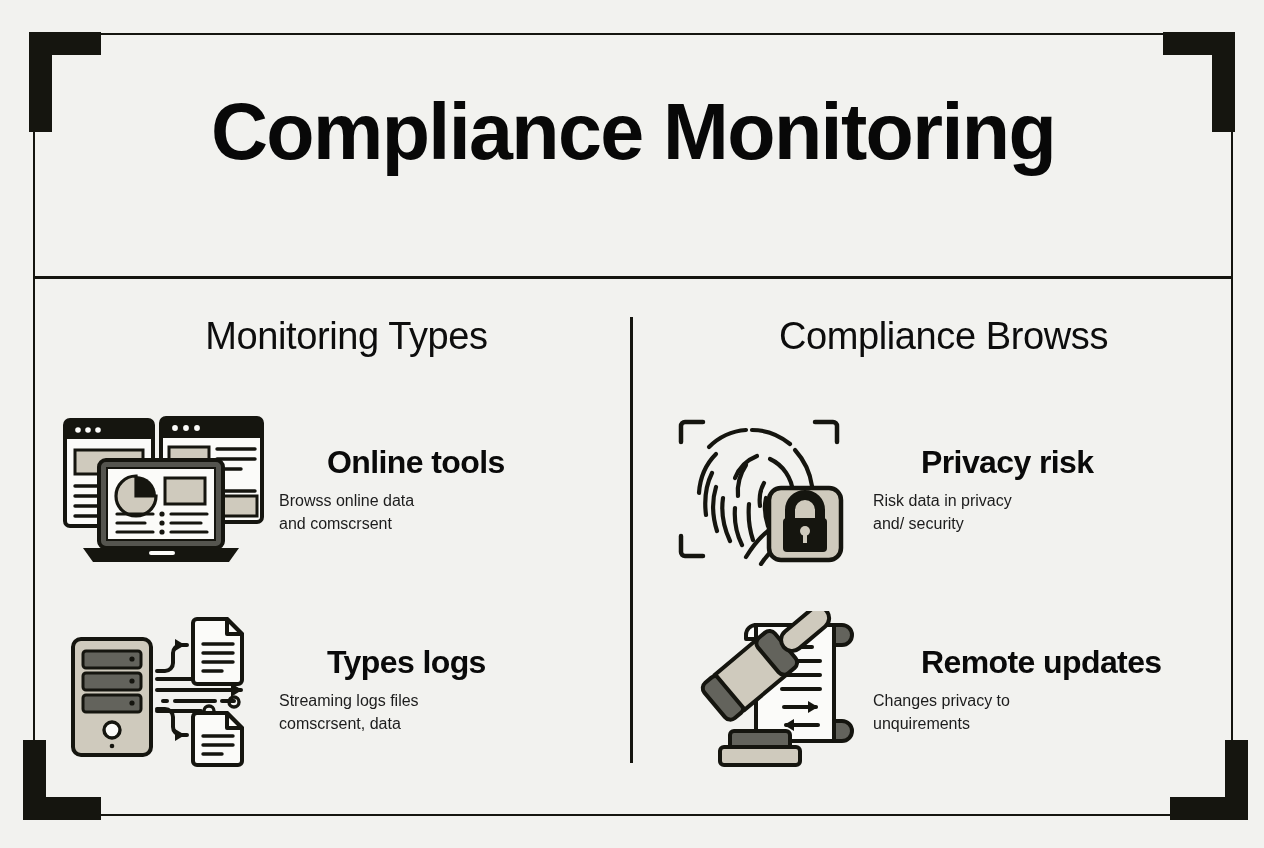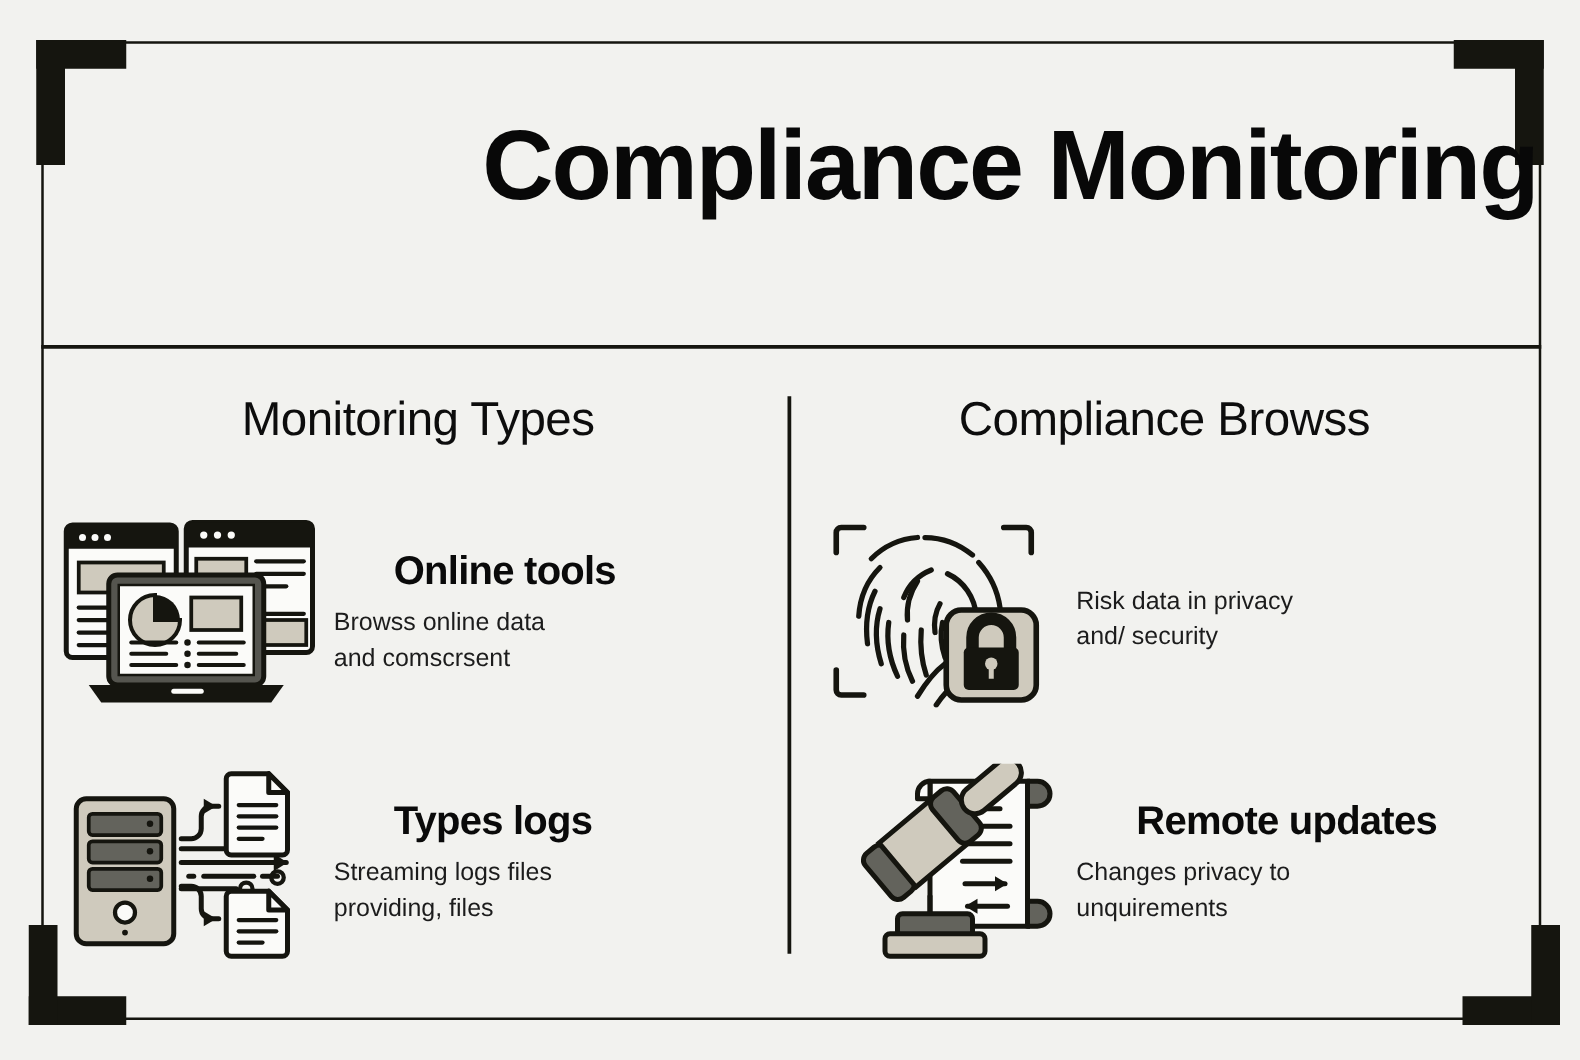--- a/index.html
+++ b/index.html
@@ -79,21 +79,21 @@
 
   
   .header {
     position: absolute;
     left: 36px;
     top: 36px;
     width: 1194px;
     height: 176px;
     display: flex;
     flex-direction: column;
-    align-items: flex-end;
+    align-items: center;
     justify-content: center;
   }
 
   .poster-title {
     font-size: 79px;
     font-weight: 700;
     letter-spacing: -1.6px;
     line-height: 1;
     color: #080808;
     text-align: center;
@@ -105,21 +105,21 @@
     font-weight: 400;
     letter-spacing: -0.5px;
     color: #1a1a1a;
     text-align: center;
     margin-top: 22px;
   }
 
   
   .columns {
     position: absolute;
-    left: 36px;
+    left: 48px;
     top: 280px;
     width: 1194px;
     height: 534px;
     display: flex;
   }
 
   .col {
     width: 597px;
     padding-top: 35px;
     position: relative;
@@ -166,21 +166,21 @@
   .item-heading {
     font-size: 32px;
     font-weight: 700;
     letter-spacing: -0.6px;
     color: #0a0a0a;
     line-height: 1.1;
     margin-left: 48px;
   }
 
   .item-desc {
-    font-size: 20px;
+    font-size: 16px;
     font-weight: 400;
     line-height: 1.42;
     color: #1c1c1c;
     margin-top: 10px;
     white-space: pre-line;
   }
 
   
   .col-right .item-icon { width: 212px; min-width: 212px; }
 </style>
@@ -330,21 +330,21 @@
               <g stroke="#15150f" stroke-width="3.4" stroke-linecap="round">
                 <line x1="136" y1="125" x2="166" y2="125"></line>
                 <line x1="136" y1="134" x2="166" y2="134"></line>
                 <line x1="136" y1="143" x2="155" y2="143"></line>
               </g>
             </svg>
           </div>
           <div class="item-text">
             <div class="item-heading">Types logs</div>
             <div class="item-desc">Streaming logs files
-providing, files</div>
+comscrsent, data</div>
           </div>
         </div>
 
       </div>
     </div>
 
     <div class="col col-right">
       <div class="col-title">Compliance Browss</div>
 
       <div class="items">
@@ -382,20 +382,21 @@
               </g>
 
               <rect x="96" y="74" width="72" height="72" rx="12" fill="#cfcabd" stroke="#15150f" stroke-width="4.5"></rect>
               <path d="M117 105V96a15 15 0 0 1 30 0v9" fill="none" stroke="#15150f" stroke-width="10"></path>
               <rect x="110" y="104" width="44" height="34" rx="4" fill="#15150f"></rect>
               <circle cx="132" cy="117" r="5" fill="#cfcabd"></circle>
               <rect x="130" y="119" width="4" height="10" fill="#cfcabd"></rect>
             </svg>
           </div>
           <div class="item-text">
+            <div class="item-heading">Privacy risk</div>
             <div class="item-desc">Risk data in privacy
 and/ security</div>
           </div>
         </div>
 
         <div class="item">
           <div class="item-icon">
             <svg width="206" height="158" viewBox="0 0 206 158">
 
               <path d="M100 14h78v116h-78z" fill="#fbfbf9" stroke="#15150f" stroke-width="4"></path>

